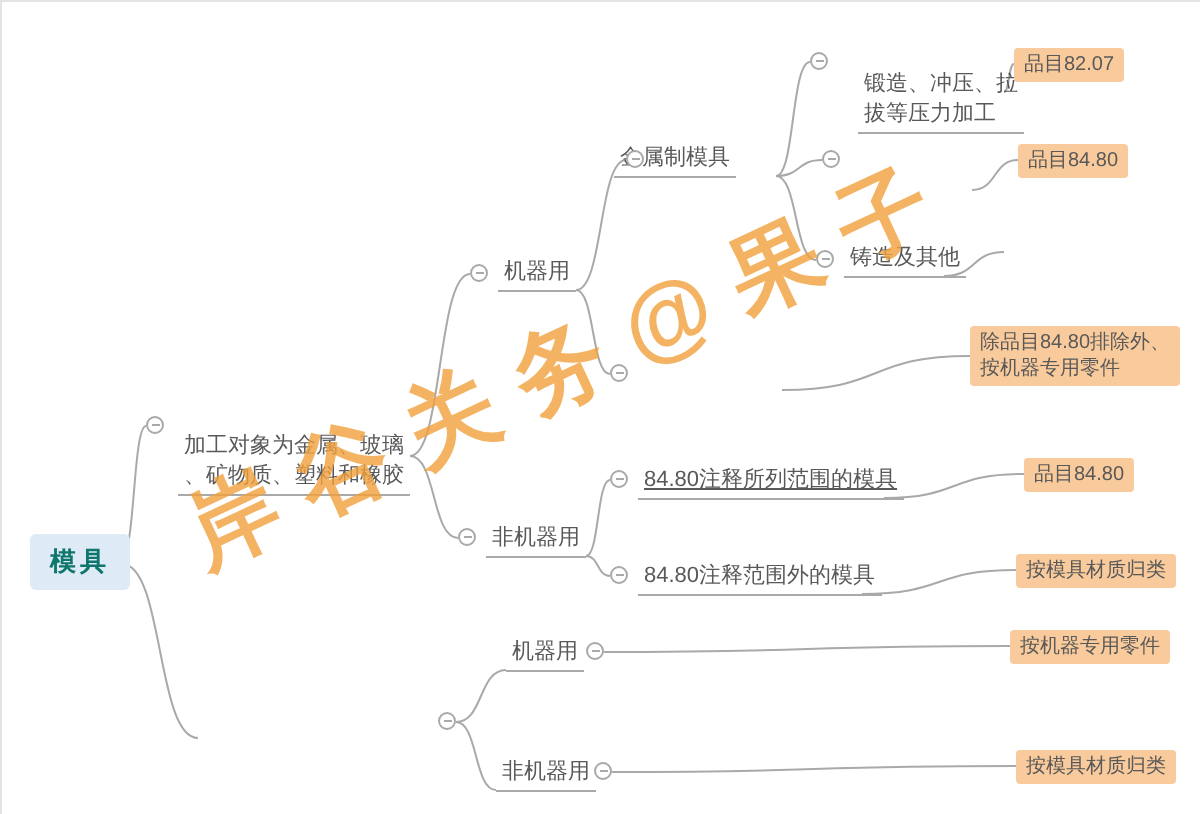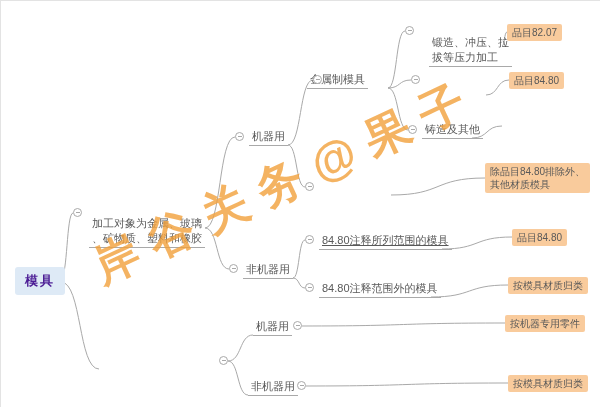--- a/index.html
+++ b/index.html
@@ -8,21 +8,21 @@
     border:1px solid #e3e3e3;overflow:hidden;
     font-family:"Liberation Sans","DejaVu Sans",sans-serif;
   }
   #links{position:absolute;left:0;top:0;z-index:1;}
   #links path{fill:none;stroke:#A9A9A9;stroke-width:1;}
   .node{
     position:absolute;z-index:2;color:#595959;font-size:11px;line-height:15px;
     padding:0 3px 1px;border-bottom:1px solid #A9A9A9;white-space:pre-line;
   }
   .root{
-    position:absolute;z-index:2;left:14px;top:266px;background:#DEEAF6;color:#4c1d95;
+    position:absolute;z-index:2;left:14px;top:266px;background:#DEEAF6;color:#0f766e;
     font-size:13px;font-weight:bold;padding:5px 10px;border-radius:3px;letter-spacing:2px;
   }
   .leaf{
     position:absolute;z-index:2;background:#F9CB9C;color:#595959;font-size:10px;
     line-height:13px;padding:2px 5px;border-radius:2px;white-space:pre-line;
   }
   .minus{
     position:absolute;z-index:3;width:9px;height:9px;box-sizing:border-box;
     border:1px solid #A9A9A9;border-radius:50%;background:#ffffff;
   }
@@ -83,21 +83,21 @@
   <div class="leaf" style="left:506px;top:23px;">品目82.07</div>
 
   <span class="minus" style="left:410px;top:74px;"></span>
   <div class="leaf" style="left:508px;top:71px;">品目84.80</div>
 
   <div class="node" style="left:421px;top:121px;">铸造及其他</div>
   <span class="minus" style="left:407px;top:124px;"></span>
 
   <span class="minus" style="left:304px;top:181px;"></span>
   <div class="leaf" style="left:484px;top:162px;">除品目84.80排除外、
-其他材质模具</div>
+按机器专用零件</div>
 
   <div class="node" style="left:242px;top:261px;">非机器用</div>
   <span class="minus" style="left:228px;top:263px;"></span>
 
   <div class="node" style="left:318px;top:232px;text-decoration:underline;">84.80注释所列范围的模具</div>
   <span class="minus" style="left:304px;top:234px;"></span>
   <div class="leaf" style="left:511px;top:228px;">品目84.80</div>
 
   <div class="node" style="left:318px;top:280px;">84.80注释范围外的模具</div>
   <span class="minus" style="left:304px;top:282px;"></span>

